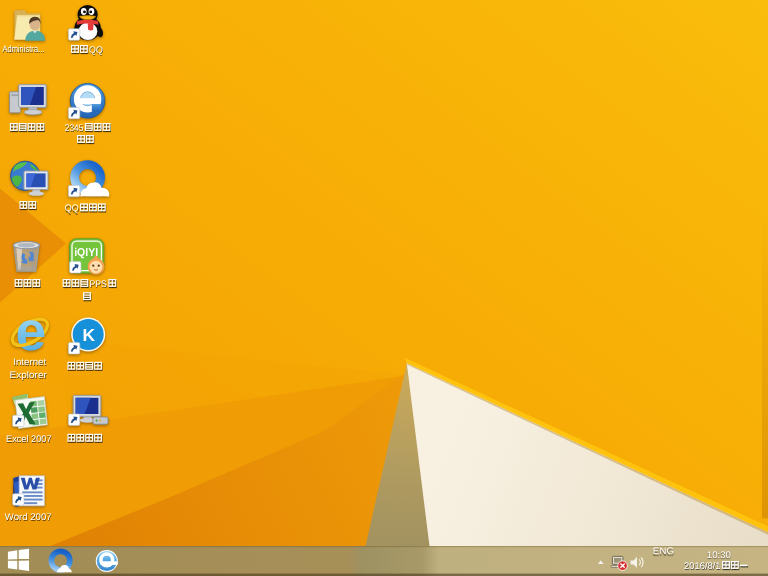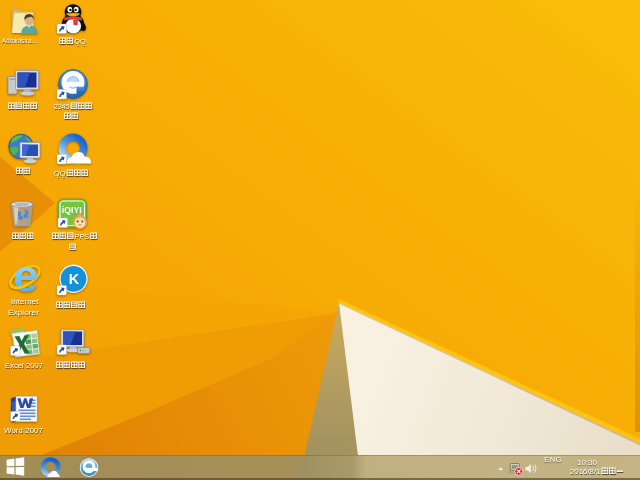--- a/index.html
+++ b/index.html
@@ -584,21 +584,21 @@
 <g fill="#F4F2EA">
 <path d="M33.5 12 L36 12 L38.8 9 L38.8 18.2 L36 15.4 L33.5 15.4 Z"></path>
 </g>
 <g fill="none" stroke="#F4F2EA" stroke-width="1">
 <path d="M40.6 11.2 A 3.4 3.4 0 0 1 40.6 16"></path>
 <path d="M42.3 9.6 A 5.8 5.8 0 0 1 42.3 17.6"></path>
 </g>
 </svg>
 
 <div class="tx" style="left:544px;top:455px;font-size:8px;letter-spacing:0.2px">ENG</div>
-<div class="tx" style="left:577px;top:457.8px">10:30</div>
+<div class="tx" style="left:589px;top:457.8px">10:30</div>
 <svg class="lbl" style="left:570px;top:467.3px" width="55" height="10" viewBox="0 0 55 10">
       <g stroke="rgba(0,0,0,0.65)" transform="translate(0.4,1.0)">
         <text x="0.0" y="7.2" font-size="8" textLength="30.5" lengthAdjust="spacingAndGlyphs" fill="rgba(0,0,0,0.65)" stroke="none">2016/8/1</text>
         <rect x="32.2" y="1.0" width="5.6" height="5.6" fill="none" stroke-width="1"></rect>
         <line x1="32.2" y1="3.8" x2="37.8" y2="3.8" stroke-width="1"></line>
         <line x1="35.0" y1="1.0" x2="35.0" y2="6.6" stroke-width="1"></line>
         <rect x="39.6" y="1.0" width="5.6" height="5.6" fill="none" stroke-width="1"></rect>
         <line x1="39.6" y1="3.8" x2="45.2" y2="3.8" stroke-width="1"></line>
         <line x1="42.4" y1="1.0" x2="42.4" y2="6.6" stroke-width="1"></line>
         <line x1="46.6" y1="4.2" x2="53.0" y2="4.2" stroke-width="1.3"></line>

